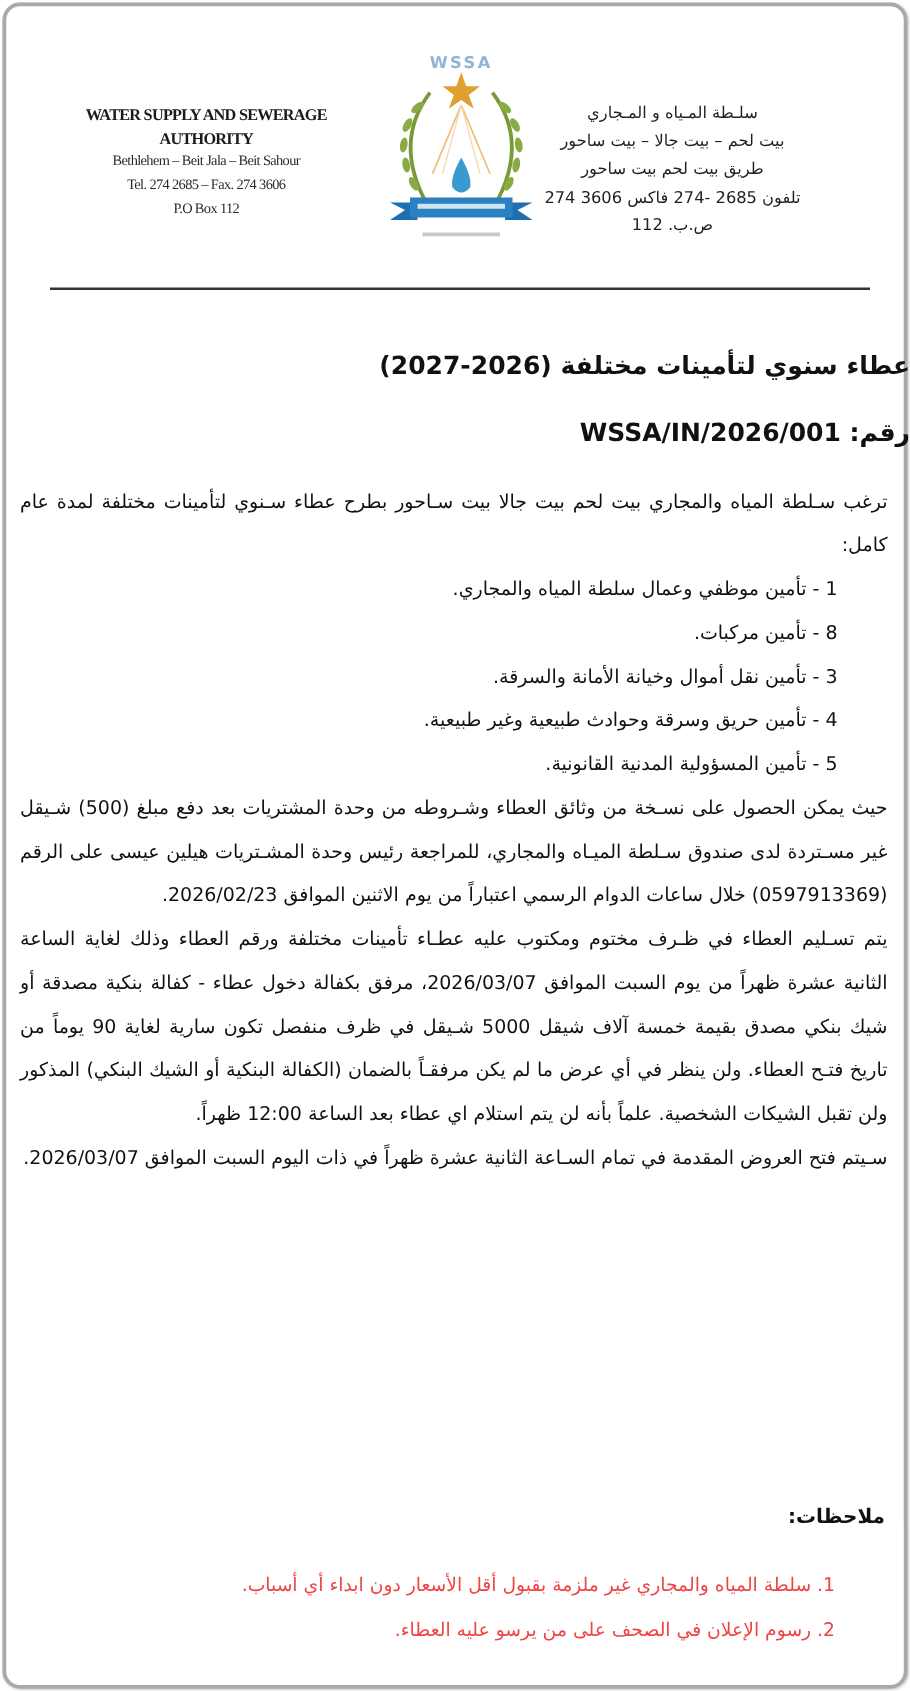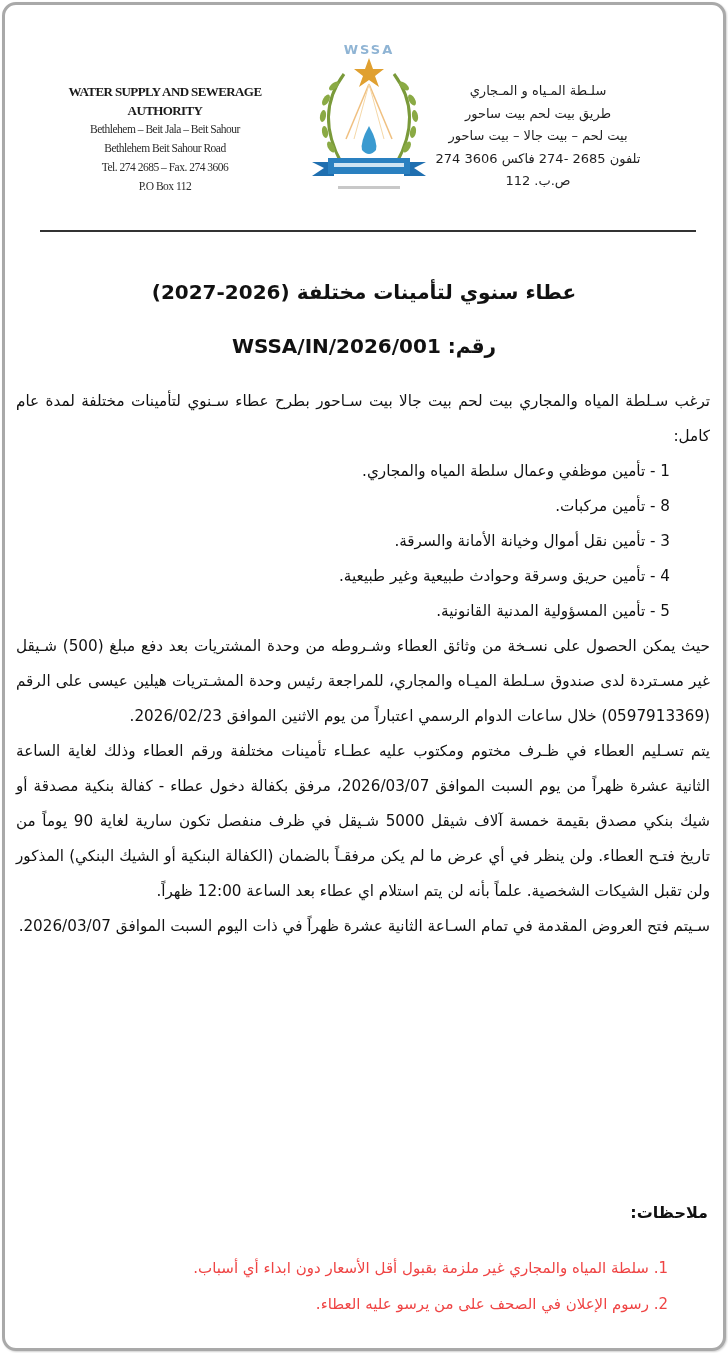--- a/index.html
+++ b/index.html
@@ -16,21 +16,21 @@
   }
   .hdr-en .org { font-weight: bold; font-size: 13px; color: #1a1a1a; letter-spacing: -0.6px; }
   .hdr-ar {
     position: absolute; right: 60px; top: 80px; width: 260px;
     direction: rtl; text-align: center; font-family: "DejaVu Sans", sans-serif;
     color: #1f1f1f; font-size: 13px; line-height: 22.5px;
   }
   .logo { position: absolute; left: 304px; top: 34px; width: 130px; height: 170px; }
   .rule { position: absolute; left: 40px; top: 230px; width: 656px; height: 2px; background: #333; }
   .title {
-    position: absolute; left: 0; width: 728px; text-align: center; direction: rtl;
+    position: absolute; left: 0; width: 728px; text-align: right; direction: rtl;
     font-family: "DejaVu Sans", sans-serif; font-weight: bold; color: #111; font-size: 20px;
   }
   .t1 { top: 280px; }
   .t2 { top: 334px; }
   .body {
     position: absolute; left: 16px; top: 384px; width: 694px;
     direction: rtl; text-align: justify; font-family: "DejaVu Sans", sans-serif;
     font-size: 15.2px; line-height: 35px; color: #111;
   }
   .body p { margin: 0; }
@@ -47,21 +47,20 @@
   }
 </style>
 </head>
 <body>
 
 <div class="frame"></div>
 
 <div class="hdr-en">
   <div class="org">WATER SUPPLY AND SEWERAGE AUTHORITY</div>
   <div>Bethlehem – Beit Jala – Beit Sahour</div>
-  <div>Bethlehem Beit Sahour Road</div>
   <div>Tel. 274 2685 – Fax. 274 3606</div>
   <div>P.O Box 112</div>
 </div>
 
 <div class="logo">
   <svg width="130" height="170" viewBox="0 0 130 170">
     <text x="65" y="20" text-anchor="middle" font-family="DejaVu Sans, sans-serif" font-size="13" font-weight="bold" fill="#8fb4d4" letter-spacing="2">WSSA</text>
     <polygon points="65,24 69,35 80,35 71,42 75,53 65,46 55,53 59,42 50,35 61,35" fill="#e0a030"></polygon>
     <line x1="65" y1="50" x2="42" y2="105" stroke="#f0c080" stroke-width="1.5"></line>
     <line x1="65" y1="50" x2="88" y2="105" stroke="#f0c080" stroke-width="1.5"></line>
@@ -85,22 +84,22 @@
     <path d="M8,128 L20,134 L8,142 L30,142 L30,128 Z" fill="#1f6fb0"></path>
     <path d="M122,128 L110,134 L122,142 L100,142 L100,128 Z" fill="#1f6fb0"></path>
     <rect x="24" y="124" width="82" height="16" fill="#2a80c0"></rect>
     <rect x="30" y="129" width="70" height="4" fill="#cfe4f3"></rect>
     <rect x="34" y="152" width="62" height="3" fill="#c8c8c8"></rect>
   </svg>
 </div>
 
 <div class="hdr-ar">
   <div>سلـطة المـياه و المـجاري</div>
+  <div>بيت لحم – بيت جالا – بيت ساحور</div>
   <div>طريق بيت لحم بيت ساحور</div>
-  <div>بيت لحم – بيت جالا – بيت ساحور</div>
   <div>تلفون 2685 -274   فاكس 3606 274</div>
   <div>ص.ب. 112</div>
 </div>
 
 <div class="rule"></div>
 
 <div class="title t1">عطاء سنوي لتأمينات مختلفة (2026-2027)</div>
 <div class="title t2">رقم: WSSA/IN/2026/001</div>
 
 <div class="body">

